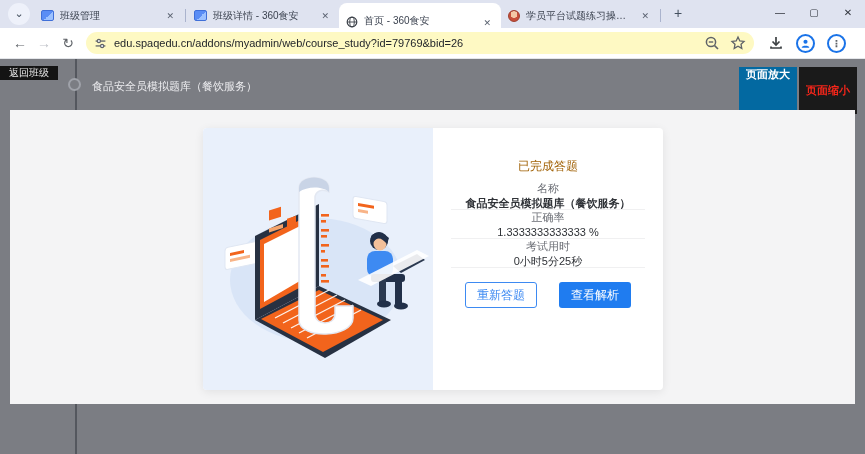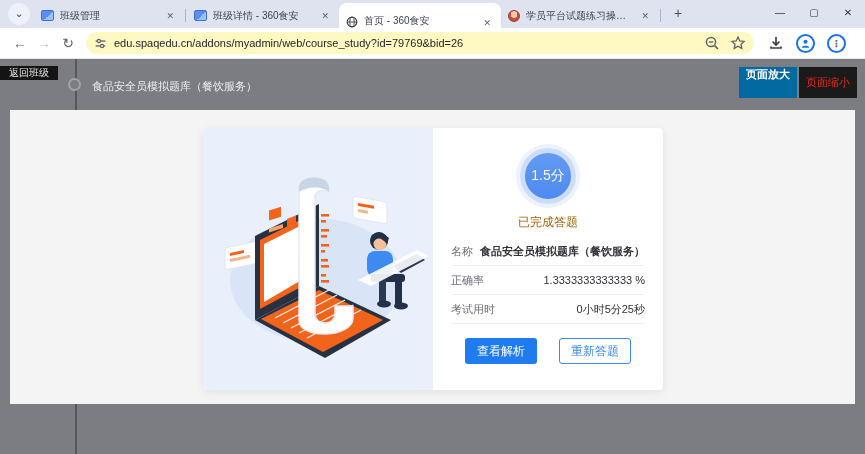--- a/index.html
+++ b/index.html
@@ -48,36 +48,36 @@
   
   .pagearea { position:absolute; left:0; top:58px; width:865px; height:396px; background:#7b7d83; }
   .vline { position:absolute; left:75px; top:0; width:2px; height:396px; background:#54575e; }
   .backchip { position:absolute; left:0; top:8px; background:#141414; color:#e8e8e8;
     font-size:10px; padding:0 9px; }
   .bc-dot { position:absolute; left:68px; top:20px; width:13px; height:13px; border-radius:50%;
     border:2px solid #9fa2a9; background:#7b7d83; }
   .breadcrumb { position:absolute; left:92px; top:21px; font-size:11px; color:#ededf0; }
   .zoombtns { position:absolute; right:8px; top:9px; display:flex; gap:2px; }
   .zoombig { background:#0369a1; color:#fff; font-size:11px; padding:0 7px; font-weight:bold; }
-  .zoomsmall { background:#1a1a1a; color:#f6261a; font-size:11px; padding:8px 7px; font-weight:normal; }
+  .zoomsmall { background:#1a1a1a; color:#f6261a; font-size:11px; padding:16px 7px; font-weight:bold; }
 
   
   .content { position:absolute; left:10px; top:52px; width:845px; height:294px; background:#f4f4f5; }
   .card { position:absolute; left:193px; top:18px; width:460px; height:262px; background:#ffffff;
     border-radius:4px; box-shadow:0 2px 10px rgba(0,0,0,0.08); display:flex; overflow:hidden; }
   .illus { width:230px; height:262px; background:#e9f0fb; }
   .panel { width:230px; height:262px; padding:20px 18px 0 18px; }
   .scorewrap { display:flex; justify-content:center; }
   .scorecircle { width:56px; height:56px; border-radius:50%; border:5px solid #cdddf9;
     background:linear-gradient(180deg,#639af3,#4e8bef); box-shadow:0 0 0 4px rgba(99,154,243,0.12);
     color:#ffffff; font-size:14px; display:flex; align-items:center; justify-content:center; }
   .status { text-align:center; font-size:12px; color:#a16207; margin:10px 0 6px 0; }
   .rows { }
   .row { display:flex; justify-content:space-between; align-items:center; height:29px;
-    border-bottom:1px solid #f0f0f1; font-size:11px; }
+    border-bottom:1px solid #f0f0f1; font-size:11px;flex-direction:column; }
   .row .lab { color:#6b6e75; flex:0 0 auto; }
   .row .val { color:#2f3237; text-align:right; }
   .row .val.bold { font-weight:bold; }
   .hl { color:#f2641c; }
   .btnrow { display:flex; justify-content:center; gap:22px; margin-top:14px; }
   .btn { width:72px; height:26px; border-radius:3px; font-size:12px; text-align:center; line-height:24px; }
   .btn.ghost { border:1px solid #3d8af2; color:#3d8af2; background:#ffffff; }
   .btn.solid { background:#1f7cf0; color:#ffffff; line-height:26px; }
 </style>
 </head>
@@ -239,41 +239,38 @@
             <rect x="176" y="150" width="7" height="24" fill="#2b3950"></rect>
             <ellipse cx="198" cy="178" rx="7" ry="3.4" fill="#223049"></ellipse>
             <ellipse cx="181" cy="176" rx="7" ry="3.4" fill="#223049"></ellipse>
             <polygon points="190,138 214,126 222,132 198,145" fill="#2b3950"></polygon>
             <polygon points="155,152 214,122 226,128 168,158" fill="#ffffff" opacity="0.9"></polygon>
           </g>
         </svg>
       </div>
 
       <div class="panel">
-        <div class="scorewrap">
-          <div class="scorecircle">1.5分</div>
-        </div>
         <div class="status">已完成答题</div>
 
         <div class="rows">
           <div class="row">
             <span class="lab">名称</span>
             <span class="val bold">食品安全员模拟题库（餐饮服务）</span>
           </div>
           <div class="row">
             <span class="lab">正确率</span>
             <span class="val">1.3333333333333 %</span>
           </div>
           <div class="row">
             <span class="lab">考试用时</span>
             <span class="val">0小时5分25秒</span>
           </div>
         </div>
 
         <div class="btnrow">
+          <div class="btn ghost">重新答题</div>
           <div class="btn solid">查看解析</div>
-          <div class="btn ghost">重新答题</div>
         </div>
       </div>
 
     </div>
   </div>
 </div>
 
 </body></html>

